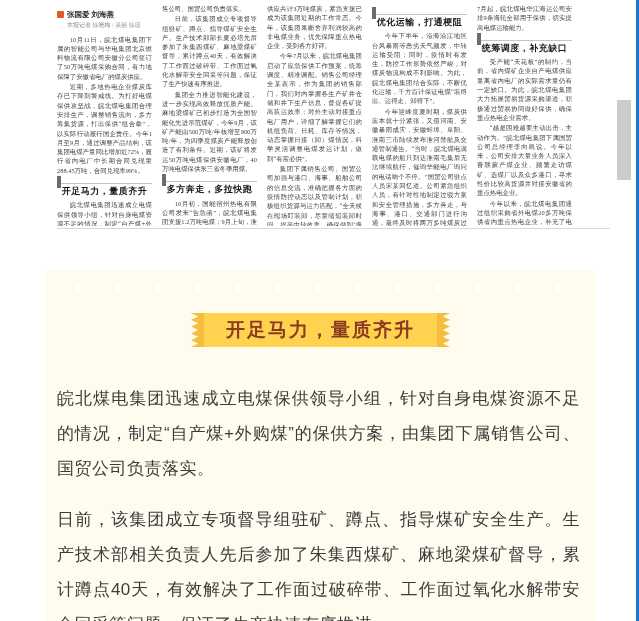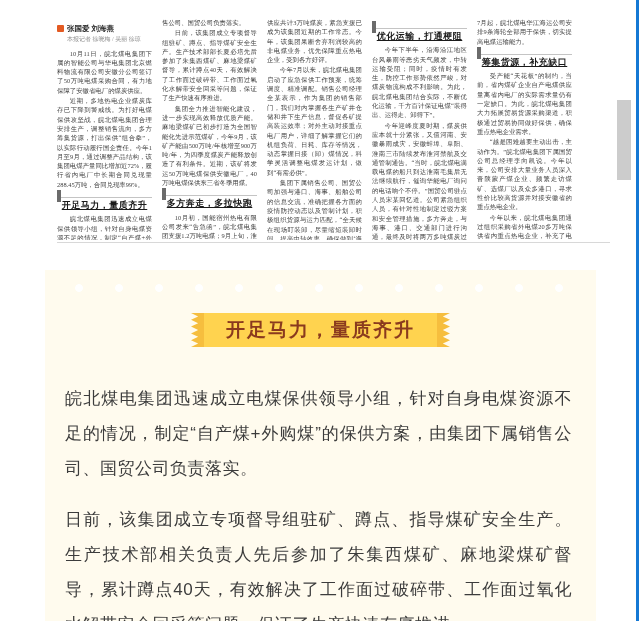--- a/index.html
+++ b/index.html
@@ -1,30 +1,30 @@
 <!DOCTYPE html>
 <html><head>
 <meta charset="utf-8">
 <style>
   html,body{margin:0;padding:0;background:#ffffff;}
   .screen{position:relative;width:639px;height:621px;background:#ffffff;overflow:hidden;
           font-family:"Liberation Sans",sans-serif;}
 
   
-  .np{position:absolute;left:57px;top:18px;width:553px;height:224px;background:#fff;
+  .np{position:absolute;left:57px;top:4px;width:553px;height:224px;background:#fff;
       border-bottom:1px solid #d8d8d8;}
   .np-cols{display:flex;gap:10px;width:515px;filter:blur(0.25px);}
   .np-col{width:95px;overflow:hidden;height:222px;
           font-family:"Liberation Serif",serif;font-size:6.4px;line-height:9.3px;
           color:#3f3f3f;text-align:justify;}
   .np-col p{margin:0 0 1px;text-indent:2em;}
   .np-col p.noind{text-indent:0;}
   .np-head{position:relative;border-top:1px solid #c4c4c4;margin:8px 0 4px;padding-top:3px;
            font-size:9px;font-weight:bold;color:#1a1a1a;text-align:center;text-indent:0;
-           font-family:"Liberation Sans",sans-serif;letter-spacing:0.5px;text-decoration:underline;}
+           font-family:"Liberation Sans",sans-serif;letter-spacing:0.5px;}
   .np-head::before{content:"";position:absolute;left:0;top:-8px;width:4px;height:12px;background:#6b6b6b;}
   .np-byline{margin:6px 0 4px;}
   .np-authors{font-size:7.5px;font-weight:bold;color:#2a2a2a;display:flex;align-items:center;gap:3px;}
   .np-authors .sq{display:inline-block;width:7px;height:7px;background:#e35a22;border-radius:1px;flex:0 0 auto;}
   .np-credit{font-size:6px;color:#8d8d8d;margin-top:2px;padding-left:10px;}
 
   
   .scroll-thumb{position:absolute;left:617px;top:100px;width:14px;height:80px;background:#cccccc;}
   .blue-edge{position:absolute;right:0;top:0;width:3px;height:621px;background:#1478d4;}
 
@@ -33,21 +33,21 @@
   .dots{height:8px;width:500px;margin:14px 0 0 30px;
         background-image:radial-gradient(circle at 4px 4px,#ffffff 3.6px,rgba(255,255,255,0) 4.2px);
         background-size:40px 8px;background-repeat:repeat-x;}
   .ribbon-wrap{display:flex;justify-content:center;margin-top:21px;}
   .ribbon{display:flex;align-items:stretch;height:34px;}
   .rib-end{width:13px;background:#f6be3e;}
   .rib-end.left{clip-path:polygon(100% 0,100% 100%,0 100%,55% 90%,0 80%,55% 70%,0 60%,55% 50%,0 40%,55% 30%,0 20%,55% 10%,0 0);}
   .rib-end.right{clip-path:polygon(0 0,0 100%,100% 100%,45% 90%,100% 80%,45% 70%,100% 60%,45% 50%,100% 40%,45% 30%,100% 20%,45% 10%,100% 0);}
   .rib-body{background:#ffd34f;display:flex;align-items:center;padding:0 22px;
             font-size:19px;font-weight:bold;color:#8a3a1e;letter-spacing:2px;}
-  .para{margin:8px;padding:0 16px 0 12px;font-size:17px;line-height:35px;color:#3c3c3c;
+  .para{margin:0;padding:0 16px 0 12px;font-size:17px;line-height:35px;color:#3c3c3c;
         text-align:justify;letter-spacing:0.5px;}
   .para.first{margin-top:34px;}
   .para.second{margin-top:16px;}
 </style>
 </head>
 <body>
 
 <div class="screen">
 
   <div class="np">
@@ -82,21 +82,21 @@
       </div>
 
       <div class="np-col">
         <div class="np-head" style="margin-top:10px">优化运输，打通梗阻</div>
         <p>今年下半年，沿海沿江地区台风暴雨等恶劣天气频发，中转运输受阻；同时，疫情时有发生，防控工作形势依然严峻，对煤炭物流构成不利影响。为此，皖北煤电集团结合实际，不断优化运输，千方百计保证电煤“装得出、运得走、卸得下”。</p>
         <p>今年迎峰度夏时期，煤炭供应本就十分紧张，又值河南、安徽暴雨成灾，安徽蚌埠、阜阳、淮南三市陆续发布淮河禁航及交通管制通告。“当时，皖北煤电满载电煤的船只到达淮南毛集后无法继续航行，催询华能电厂询问的电话响个不停。”国贸公司驻点人员宋某回忆道。公司紧急组织人员，有针对性地制定过驳方案和安全管理措施，多方奔走，与海事、港口、交通部门进行沟通，最终及时将两万多吨煤炭过驳到单机驳上，成功运抵淮阴华能电厂码头。</p>
       </div>
 
       <div class="np-col">
         <p class="noind">7月起，皖北煤电华江海运公司安排9条海轮全部用于保供，切实提高电煤运输能力。</p>
-        <div class="np-head">筹集货源，补充缺口</div>
+        <div class="np-head">统筹调度，补充缺口</div>
         <p>受产能“天花板”的制约，当前，省内煤矿企业自产电煤供应量离省内电厂的实际需求量仍有一定缺口。为此，皖北煤电集团大力拓展贸易货源采购渠道，积极通过贸易协同做好保供，确保重点热电企业需求。</p>
         <p>“越是困难越要主动出击，主动作为。”皖北煤电集团下属国贸公司总经理李向凯说。今年以来，公司安排大量业务人员深入晋陕蒙产煤企业、频繁走访煤矿、选煤厂以及众多港口，寻求性价比较高货源并对接安徽省的重点热电企业。</p>
         <p>今年以来，皖北煤电集团通过组织采购省外电煤20多万吨保供省内重点热电企业，补充了电煤需求缺口，解了“燃煤之急”。</p>
       </div>
 
     </div>
   </div>
 
   <div class="scroll-thumb"></div>
   <div class="blue-edge"></div>

